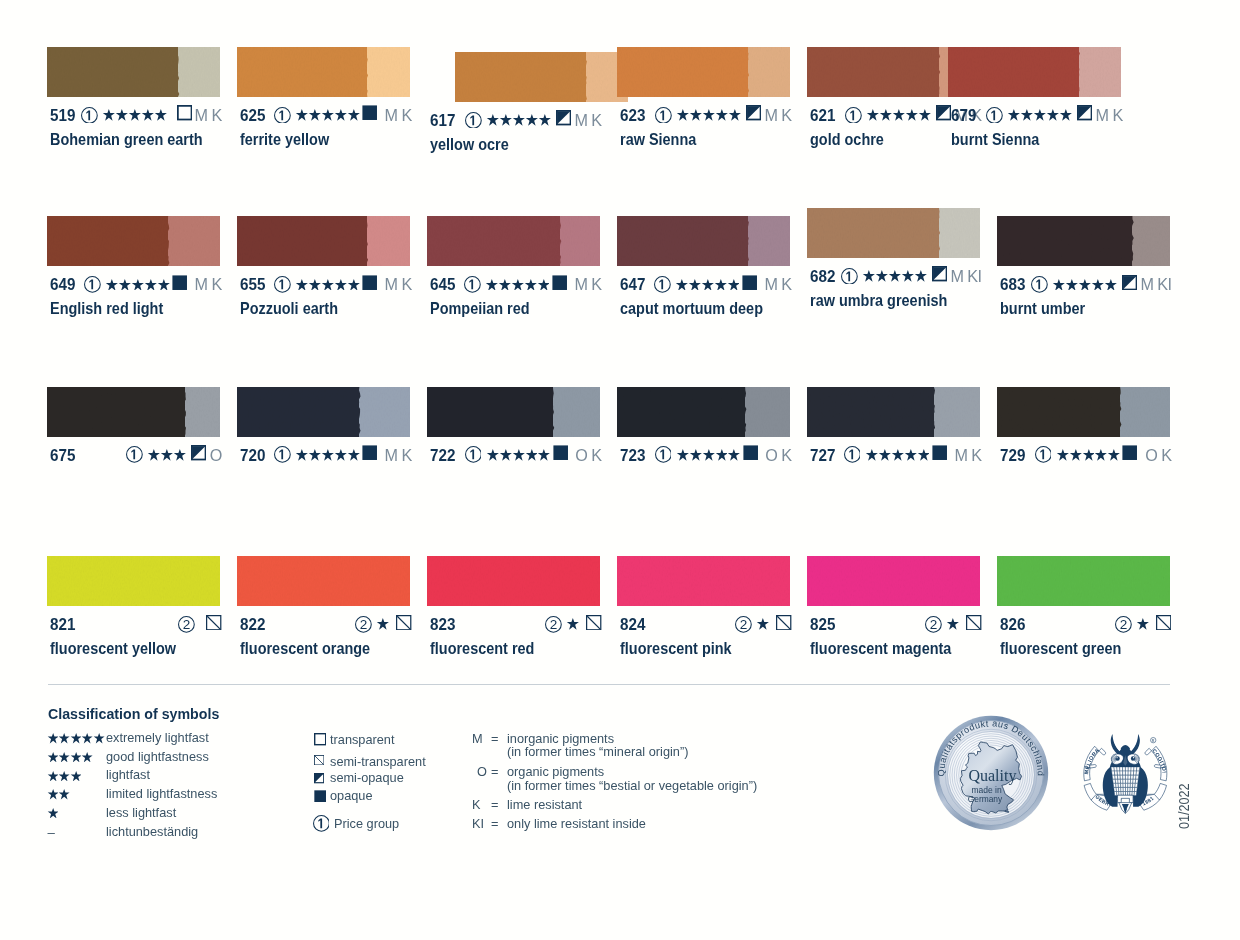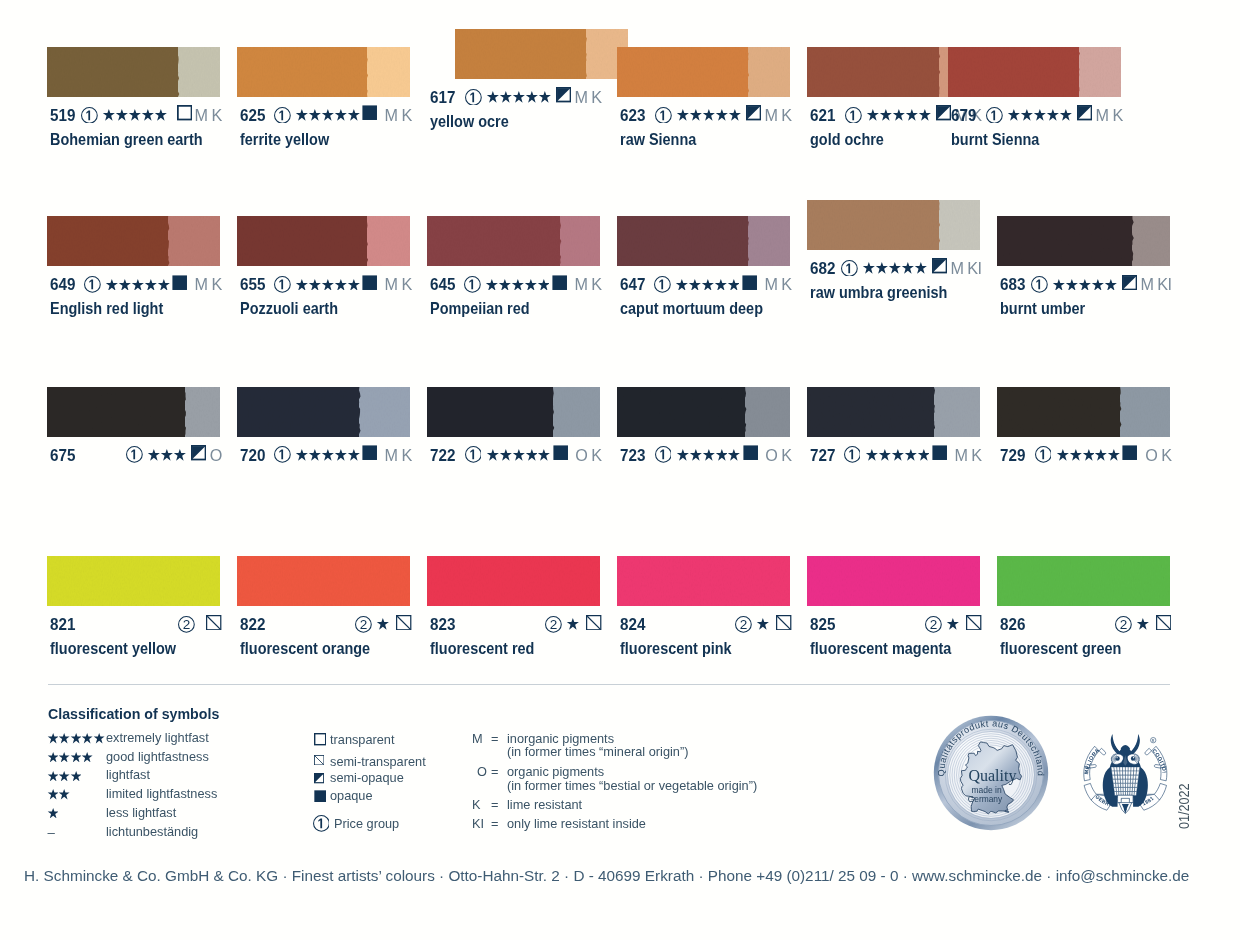--- a/index.html
+++ b/index.html
@@ -148,21 +148,21 @@
               </svg>
             </span>
             <span class="opsym" style="margin-left:2.2px;margin-right:7.4px;"><svg width="15.4" height="15.4" viewBox="0 0 15 15">
                 <rect x="0.4" y="0.4" width="14.2" height="14.2" fill="#123352"></rect>
               </svg></span>
             <span class="letters">M K</span>
           </span>
         </div>
         <div class="name">ferrite yellow</div>
       </div>
-      <div class="cell" style="left: 426.92px; top: 29px; padding-left: 28px;">
+      <div class="cell" style="left: 426.92px; top: 52px; padding-left: 28px;">
         <div class="sw">
           <i style="left:0;width:130.74px;background:#c6813e;"></i>
           <i style="left:130.74px;right:0;background:#eab98b;"></i>
           <svg class="tex" viewBox="0 0 173.4 50" preserveAspectRatio="none">
             <path d="M0 0 L130.74 0 L130.47 3.13 L130.11 6.25 L131.88 9.38 L131.22 12.50 L130.56 15.63 L130.16 18.75 L129.79 21.88 L131.69 25.00 L131.05 28.13 L131.46 31.25 L129.88 34.38 L129.96 37.50 L130.94 40.63 L131.09 43.75 L131.92 46.88 L129.97 50.00 L0 50 Z" fill="#c6813e"></path>
           </svg>
           <svg class="tex" viewBox="0 0 173.4 50" preserveAspectRatio="none">
             <defs>
               <filter id="tx0_2" x="0" y="0" width="100%" height="100%">
                 <feTurbulence type="fractalNoise" baseFrequency="0.9 0.35" numOctaves="4" seed="3" result="n"></feTurbulence>
@@ -560,21 +560,21 @@
               </svg>
             </span>
             <span class="opsym" style="margin-left:2.2px;margin-right:7.4px;"><svg width="15.4" height="15.4" viewBox="0 0 15 15">
                 <rect x="0.4" y="0.4" width="14.2" height="14.2" fill="#123352"></rect>
               </svg></span>
             <span class="letters">M K</span>
           </span>
         </div>
         <div class="name">caput mortuum deep</div>
       </div>
-      <div class="cell" style="left: 806.84px; top: 200px; text-align: right;">
+      <div class="cell" style="left: 806.84px; top: 208px; text-align: right;">
         <div class="sw">
           <i style="left:0;width:131.78px;background:#a87d5d;"></i>
           <i style="left:131.78px;right:0;background:#c7c6bc;"></i>
           <svg class="tex" viewBox="0 0 173.4 50" preserveAspectRatio="none">
             <path d="M0 0 L131.78 0 L132.57 3.13 L132.21 6.25 L132.42 9.38 L131.30 12.50 L130.69 15.63 L132.04 18.75 L131.93 21.88 L133.06 25.00 L131.27 28.13 L131.22 31.25 L131.20 34.38 L131.88 37.50 L133.05 40.63 L131.61 43.75 L131.77 46.88 L130.52 50.00 L0 50 Z" fill="#a87d5d"></path>
           </svg>
           <svg class="tex" viewBox="0 0 173.4 50" preserveAspectRatio="none">
             <defs>
               <filter id="tx1_4" x="0" y="0" width="100%" height="100%">
                 <feTurbulence type="fractalNoise" baseFrequency="0.9 0.35" numOctaves="4" seed="11" result="n"></feTurbulence>
@@ -1458,14 +1458,13 @@
           <path d="M42.8 78.6 L56.8 78.6 L53.4 86.4 L49.8 90.4 L46.2 86.4 Z" fill="#ffffff" stroke="#1b4269" stroke-width="0.7"></path>
           <path d="M46.0 80.0 L53.6 80.0 L49.8 88.4 Z" fill="#1b4269"></path>
           <path d="M48.0 85.0 L51.6 85.0 L49.8 90.6 Z" fill="#1b4269"></path>
         </g>
         <g>
           <circle cx="80.0" cy="11.0" r="2.9" fill="none" stroke="#1b4269" stroke-width="0.6"></circle>
           <text x="80.0" y="13.0" text-anchor="middle" font-family="Liberation Sans, sans-serif" font-size="4" fill="#1b4269">R</text>
         </g>
       </svg></div>
   <div class="datelabel" style="left:1176.5px;top:828.5px;">01/2022</div>
-  <div class="footer" style="left:24px;top:867.7px;">H. Schmincke &amp; Co. GmbH &amp; Co. KG · Finest artists’ colours · Otto-Hahn-Str. 2 · D - 40699 Erkrath · Phone +49 (0)211/ 25 09 - 0 · www.schmincke.de · info@schmincke.de</div>
 </div>
 
 </body></html>

